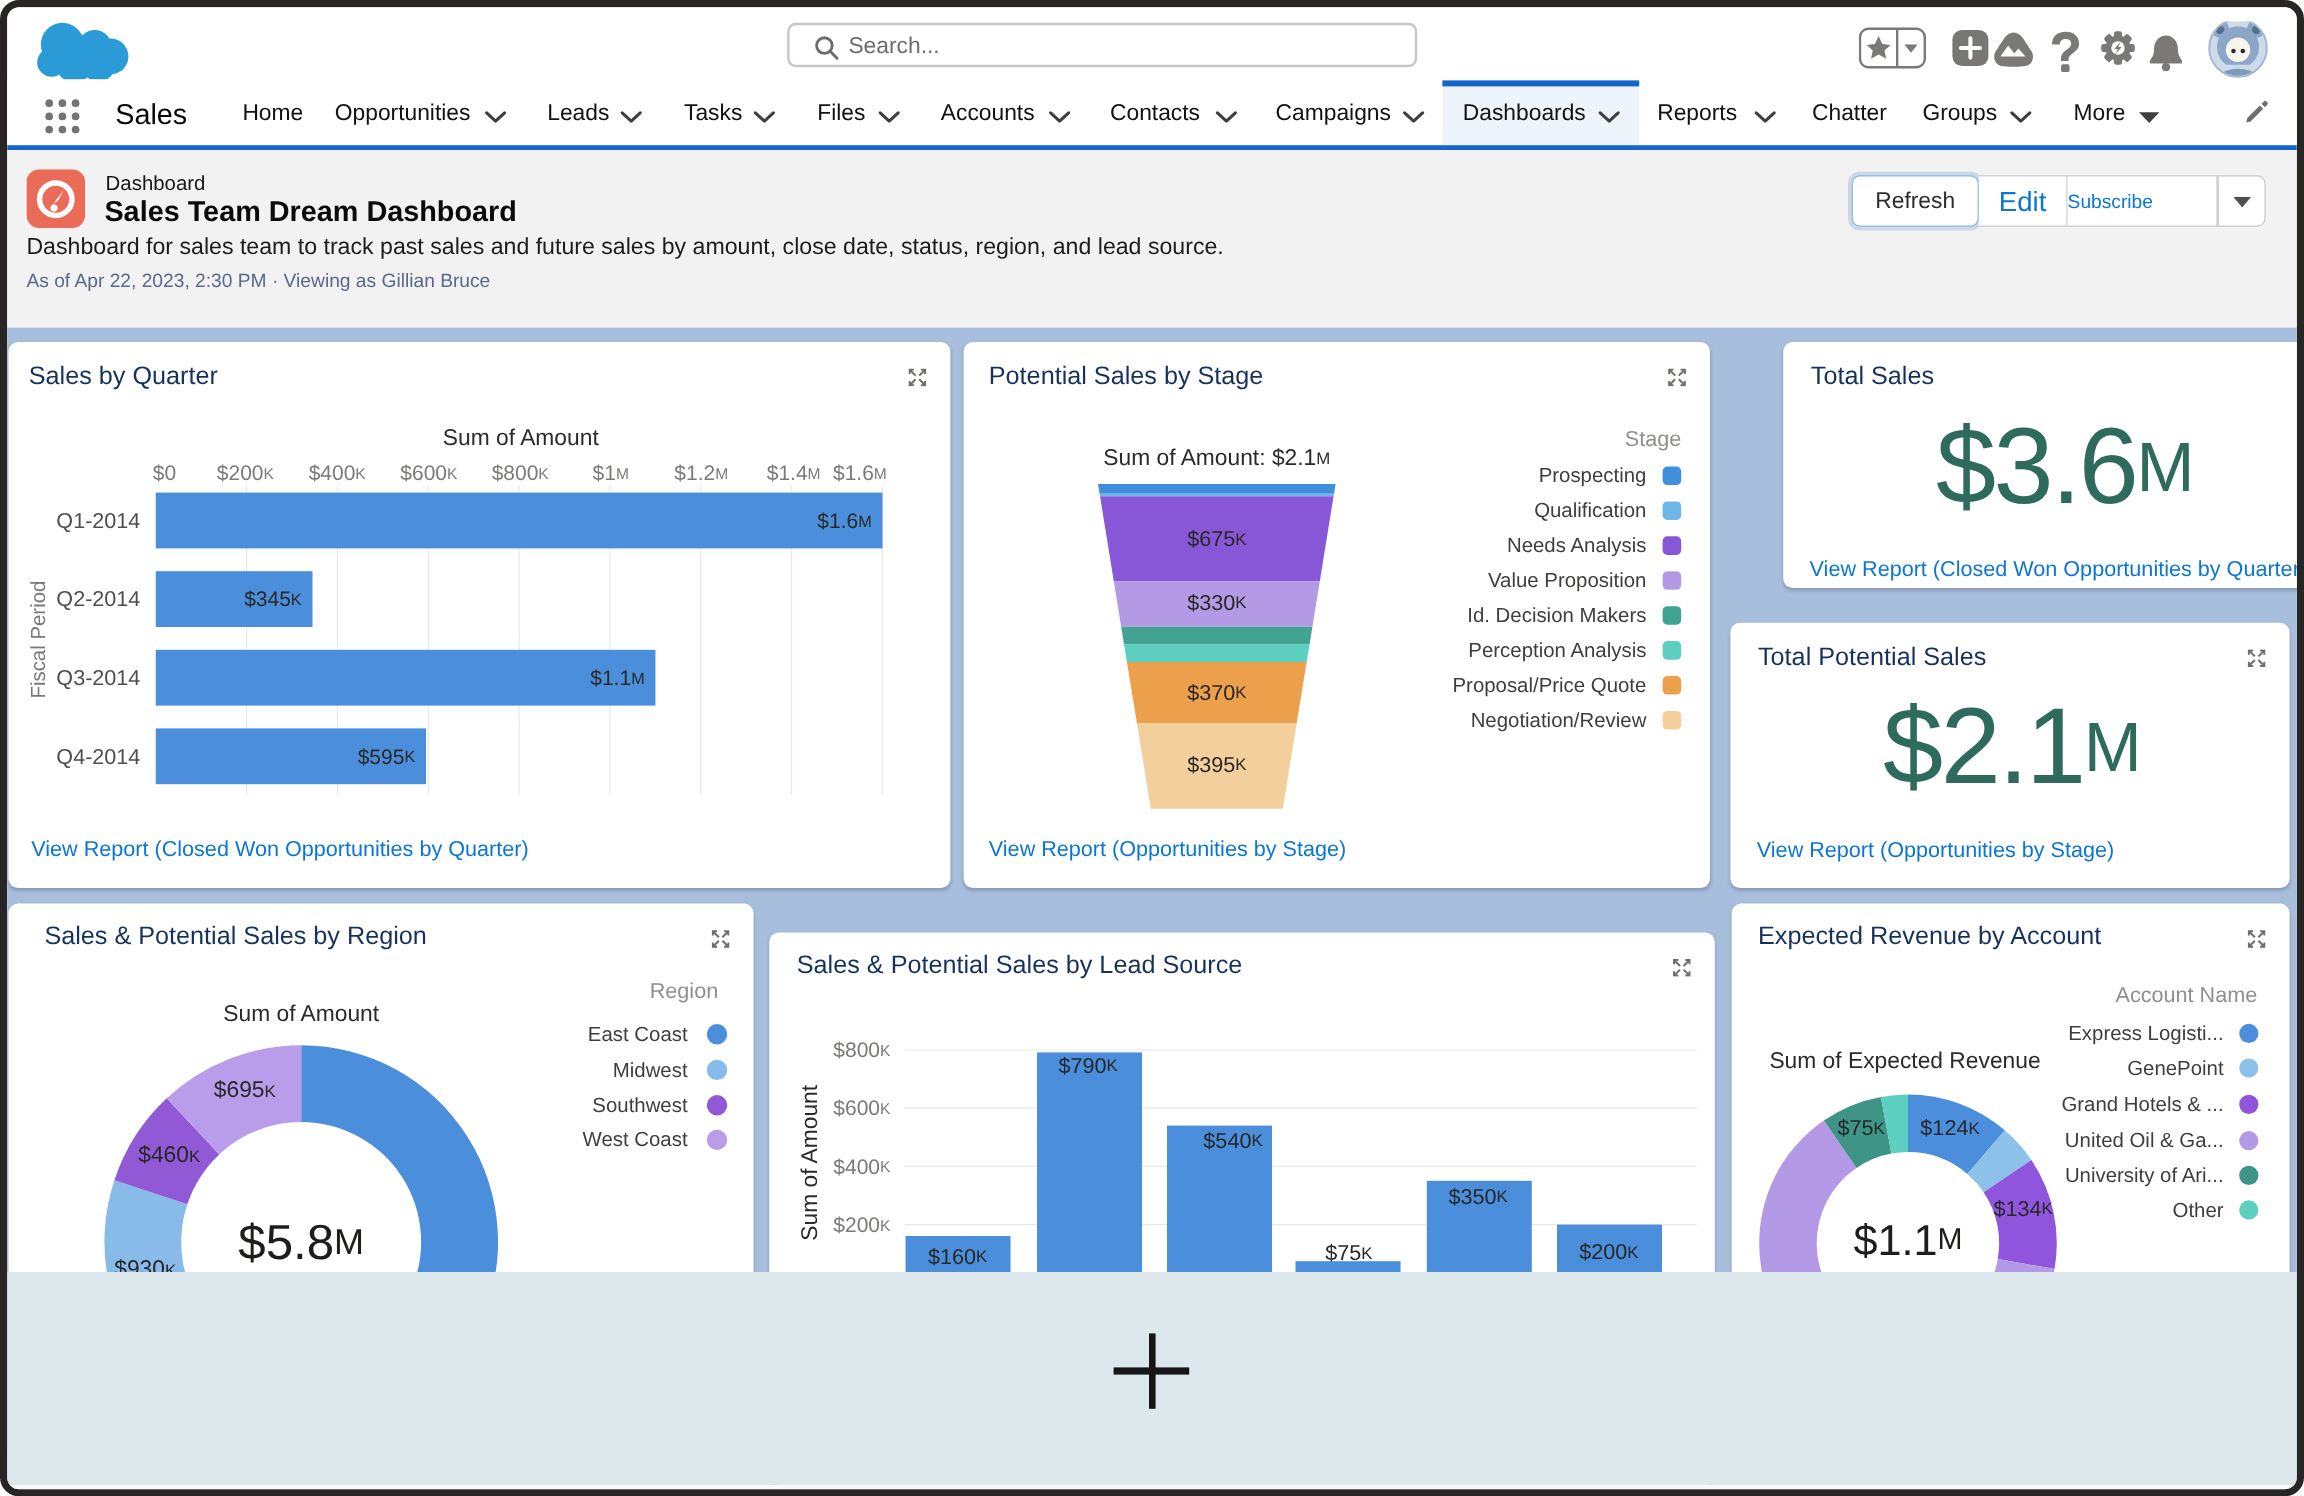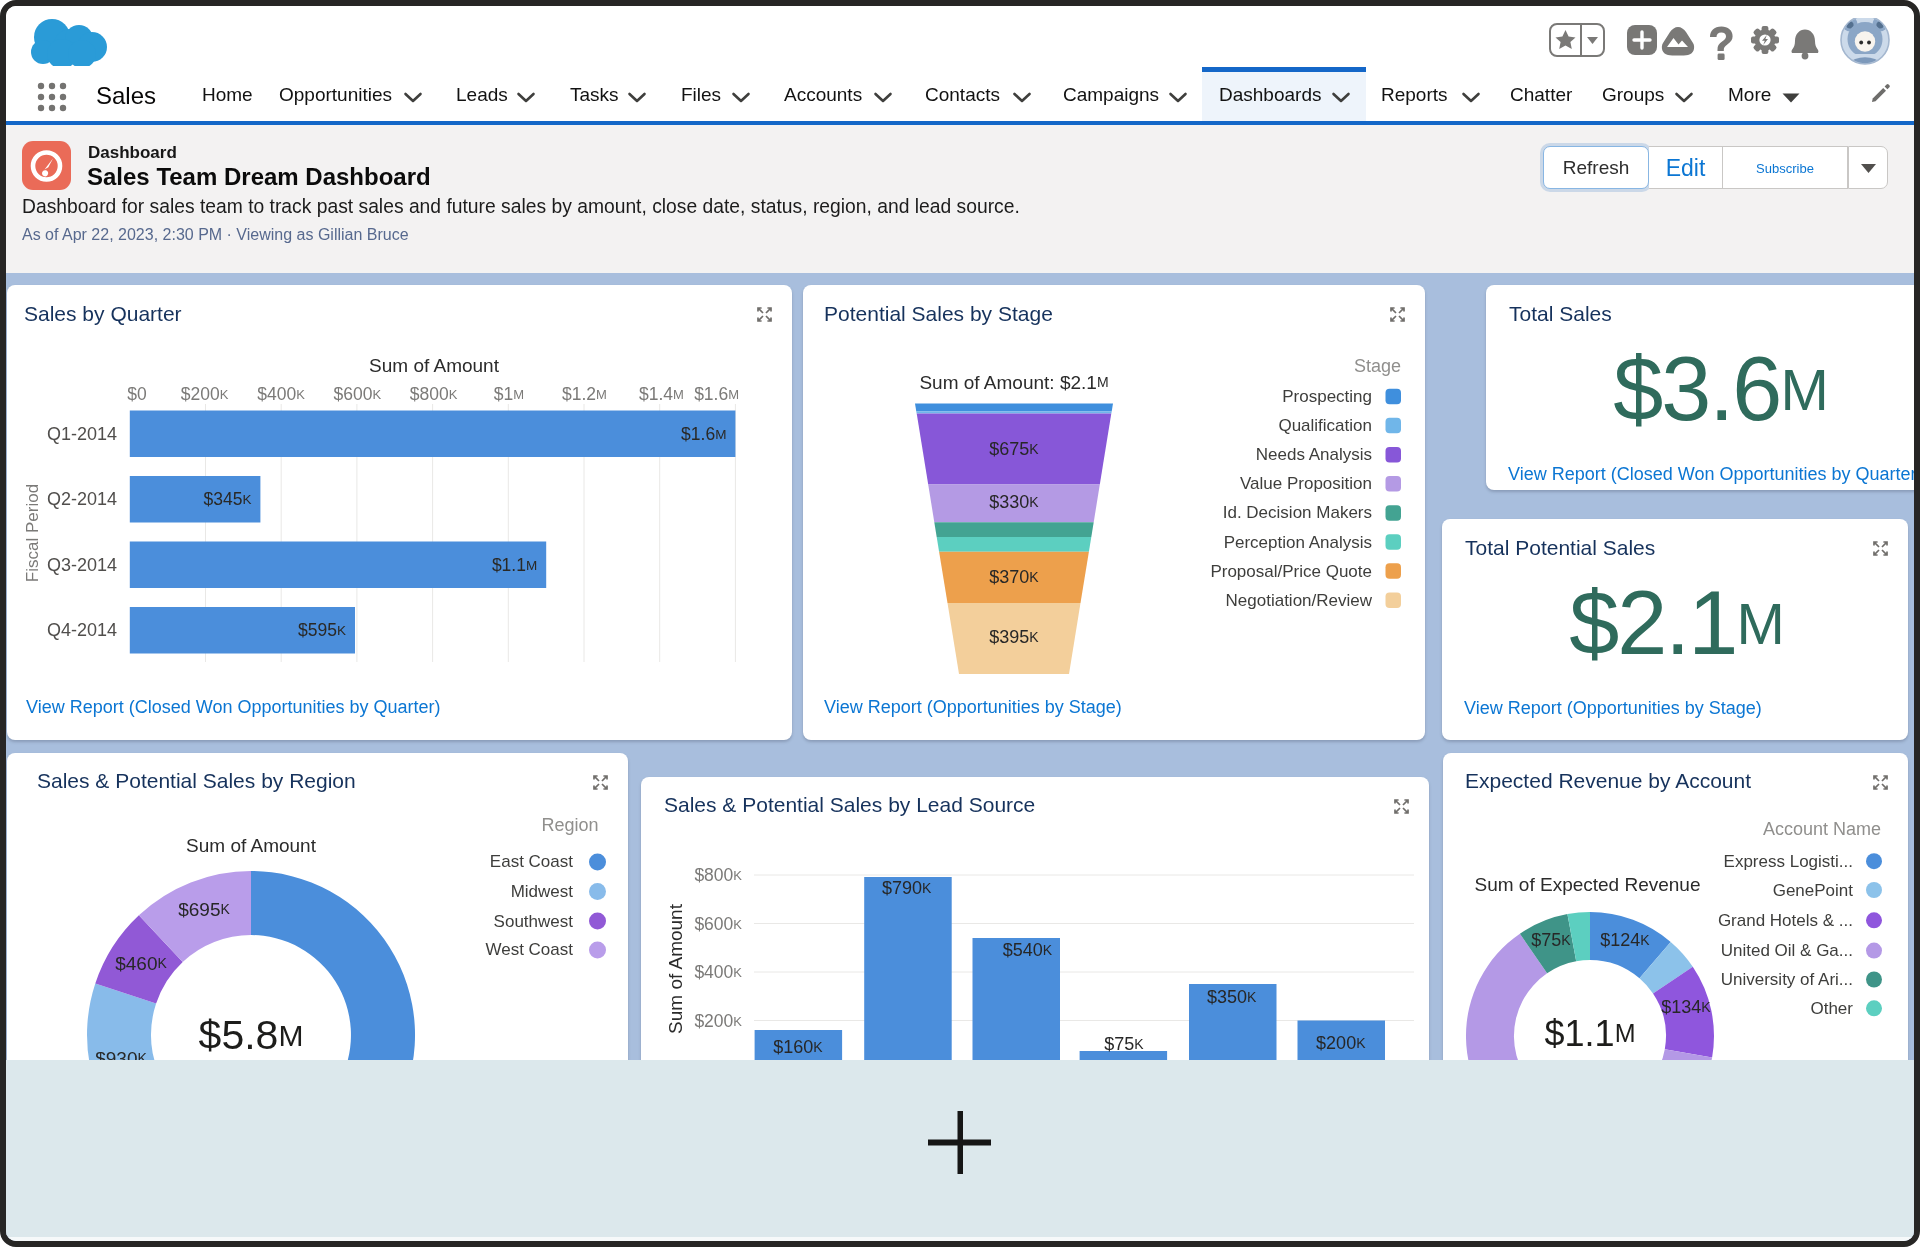--- a/index.html
+++ b/index.html
@@ -39,20 +39,27 @@
         <circle cx="26" cy="25" r="18"></circle>
         <circle cx="44" cy="33" r="16"></circle>
         <circle cx="53" cy="27" r="14"></circle>
         <circle cx="66" cy="35" r="15"></circle>
         <circle cx="17" cy="40" r="12"></circle>
         <circle cx="36" cy="42" r="15"></circle>
         <circle cx="56" cy="42" r="14"></circle>
       </g>
     </svg>
 
+    <div class="searchbox">
+      <svg class="abs" style="left:20px; top:8px;" width="22" height="22" viewBox="0 0 22 22">
+        <circle cx="9" cy="9" r="6.5" fill="none" stroke="#6e6d6b" stroke-width="2.4"></circle>
+        <line x1="14" y1="14" x2="19.5" y2="19.5" stroke="#6e6d6b" stroke-width="2.4" stroke-linecap="round"></line>
+      </svg>
+      <span>Search...</span>
+    </div>
 
     <svg class="abs" style="left:1543px; top:12px;" width="350" height="52" viewBox="0 0 350 50">
 
       <g stroke="#7a7977" fill="none" stroke-width="2">
         <rect x="1" y="5" width="54" height="32" rx="7"></rect>
         <line x1="32" y1="5" x2="32" y2="37"></line>
       </g>
       <path d="M16.5 11 L19.6 17.6 L26.5 18.4 L21.4 23.1 L22.8 29.9 L16.5 26.4 L10.2 29.9 L11.6 23.1 L6.5 18.4 L13.4 17.6 Z" fill="#7a7977"></path>
       <path d="M38 18 l11 0 l-5.5 7 Z" fill="#7a7977"></path>
 
@@ -151,30 +158,30 @@
   </div>
   <div class="navblue"></div>
   <div class="band" id="band">
 
     <svg class="abs" style="left:16px; top:16px;" width="49" height="49" viewBox="0 0 49 49">
       <rect x="0" y="0" width="49" height="49" rx="11" fill="#ea6b58"></rect>
       <circle cx="24.5" cy="25" r="13.5" fill="none" stroke="#fff" stroke-width="4.6"></circle>
       <path d="M22.5 28.5 L31 17.5 L26.3 26.2 Z" fill="#fff"></path>
       <path d="M20.8 30.2 a3.1 3.1 0 1 0 0.2 -0.2 Z" fill="#fff"></path>
     </svg>
-    <div class="abs" style="left:82px; top:18px; font-size:17px; color:#171717;font-weight:bold;">Dashboard</div>
+    <div class="abs" style="left:82px; top:18px; font-size:17px; color:#171717;">Dashboard</div>
     <div class="abs" style="left:16px; top:71px; font-size:19.3px; color:#1c1c1c;">Dashboard for sales team to track past sales and future sales by amount, close date, status, region, and lead source.</div>
     <div class="abs" style="left:81px; top:38px; font-size:24px; font-weight:700; color:#0b0b0b;">Sales Team Dream Dashboard</div>
     <div class="abs" style="left:16px; top:101px; font-size:16px; color:#57698e;">As of Apr 22, 2023, 2:30 PM&nbsp;·&nbsp;Viewing as Gillian Bruce</div>
 
     <div class="abs" style="left:1537px; top:21px; width:345px; height:43px;">
       <div class="abs" style="left:0; top:0; width:106px; height:43px; background:#fff; border:1px solid #88b6e3; border-radius:7px; box-shadow:0 0 0 3px rgba(130,170,215,.35);"></div>
       <div class="abs" style="left:0; top:0; width:106px; height:43px; font-size:19px; color:#2e2e2e; text-align:center; line-height:43px;">Refresh</div>
       <div class="abs" style="left:106px; top:0; width:74px; height:43px; background:#fff; border:1px solid #c9c7c5; border-left:none; font-size:23px; color:#0b76d3; text-align:center; line-height:43px;">Edit</div>
-      <div class="abs" style="left:180px; top:0; width:125px; height:43px; background:#fff; border:1px solid #c9c7c5; border-left:none; font-size:13px; color:#0b76d3; text-align:center; line-height:43px;">Subscribe</div>
+      <div class="abs" style="left:180px; top:0; width:125px; height:43px; background:#fff; border:1px solid #c9c7c5; border-left:none; font-size:16px; color:#0b76d3; line-height:43px;">Subscribe</div>
       <div class="abs" style="left:305px; top:0; width:40px; height:43px; background:#fff; border:1px solid #c9c7c5; border-left:1px solid #c9c7c5; border-radius:0 7px 7px 0;"></div>
       <svg class="abs" style="left:318px; top:18px;" width="16" height="10" viewBox="0 0 16 10">
           <path d="M0 0 h15 l-7.5 9 Z" fill="#514f4d"></path>
         </svg>
     </div>
   </div>
   <div class="content" id="content">
 
     <div class="card" style="left:1px; top:12px; width:785px; height:455px;">
       <div class="ctitle" style="left:17px; top:17px;">Sales by Quarter</div>

